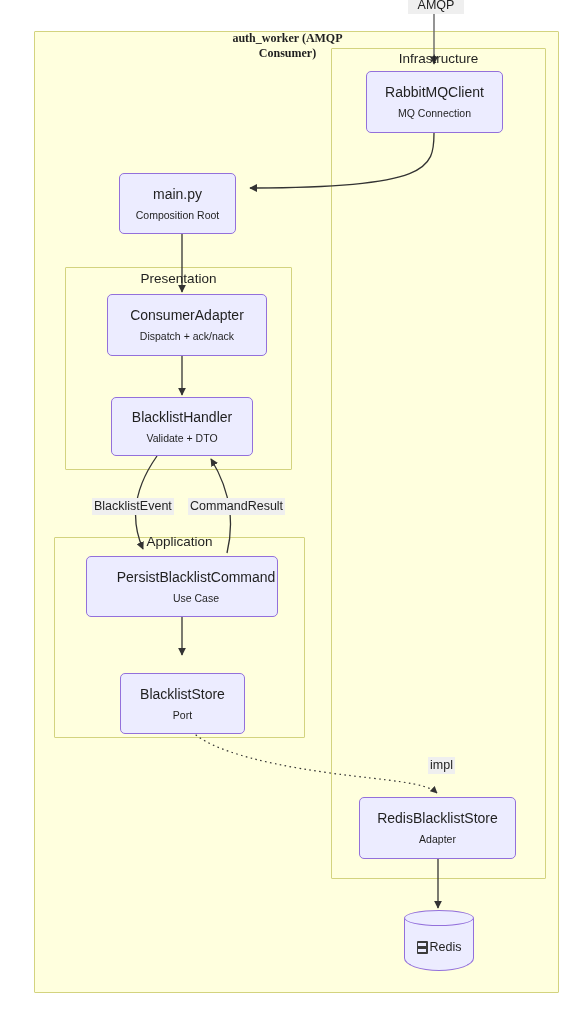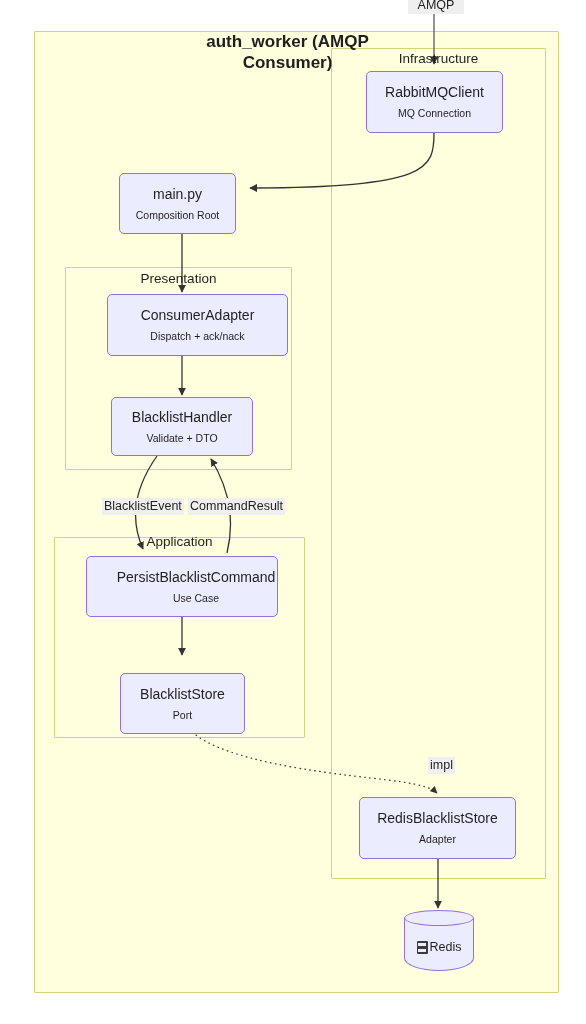--- a/index.html
+++ b/index.html
@@ -35,22 +35,23 @@
   .cluster-label {
     position: absolute;
     font-size: 13.5px;
     color: #1f1f1f;
     text-align: center;
     line-height: 1.25;
     white-space: nowrap;
   }
   .cluster-label.bold {
     font-weight: bold;
-    font-size: 17px;
+    font-size: 12px;
     white-space: normal;
+    font-family: Liberation Serif, serif;
   }
   .node {
     position: absolute;
     background: #ececff;
     border: 1px solid #9370db;
     box-sizing: border-box;
     display: flex;
     flex-direction: column;
     align-items: center;
     justify-content: center;
@@ -194,21 +195,21 @@
   <div class="node" style="left:366px; top:71px; width:137px; height:62px;">
     <div class="title">RabbitMQClient</div>
     <div class="sub">MQ Connection</div>
   </div>
 
   <div class="node" style="left:119px; top:173px; width:117px; height:61px;">
     <div class="title">main.py</div>
     <div class="sub">Composition Root</div>
   </div>
 
-  <div class="node" style="left:107px; top:294px; width:181px; height:62px;">
+  <div class="node" style="left:107px; top:294px; width:160px; height:62px;">
     <div class="title">ConsumerAdapter</div>
     <div class="sub">Dispatch + ack/nack</div>
   </div>
 
   <div class="node" style="left:111px; top:397px; width:142px; height:59px;">
     <div class="title">BlacklistHandler</div>
     <div class="sub">Validate + DTO</div>
   </div>
 
   <div class="node" style="left:86px; top:556px; width:192px; height:61px;padding-left:28px;">
@@ -228,19 +229,19 @@
 
   <div class="db-node" style="left:404px; top:910px;">
     <div class="db-body"></div>
     <div class="db-top"></div>
     <div class="db-content">
       <span class="server-icon"></span>
       <span class="db-label">Redis</span>
     </div>
   </div>
 
-  <div class="edge-label" style="left:102px; top:498px;">BlacklistEvent</div>
+  <div class="edge-label" style="left:92px; top:498px;">BlacklistEvent</div>
 
   <div class="edge-label" style="left:188px; top:498px;">CommandResult</div>
 
   <div class="edge-label" style="left:428px; top:757px;">impl</div>
 
 </div>
 
 </body></html>

